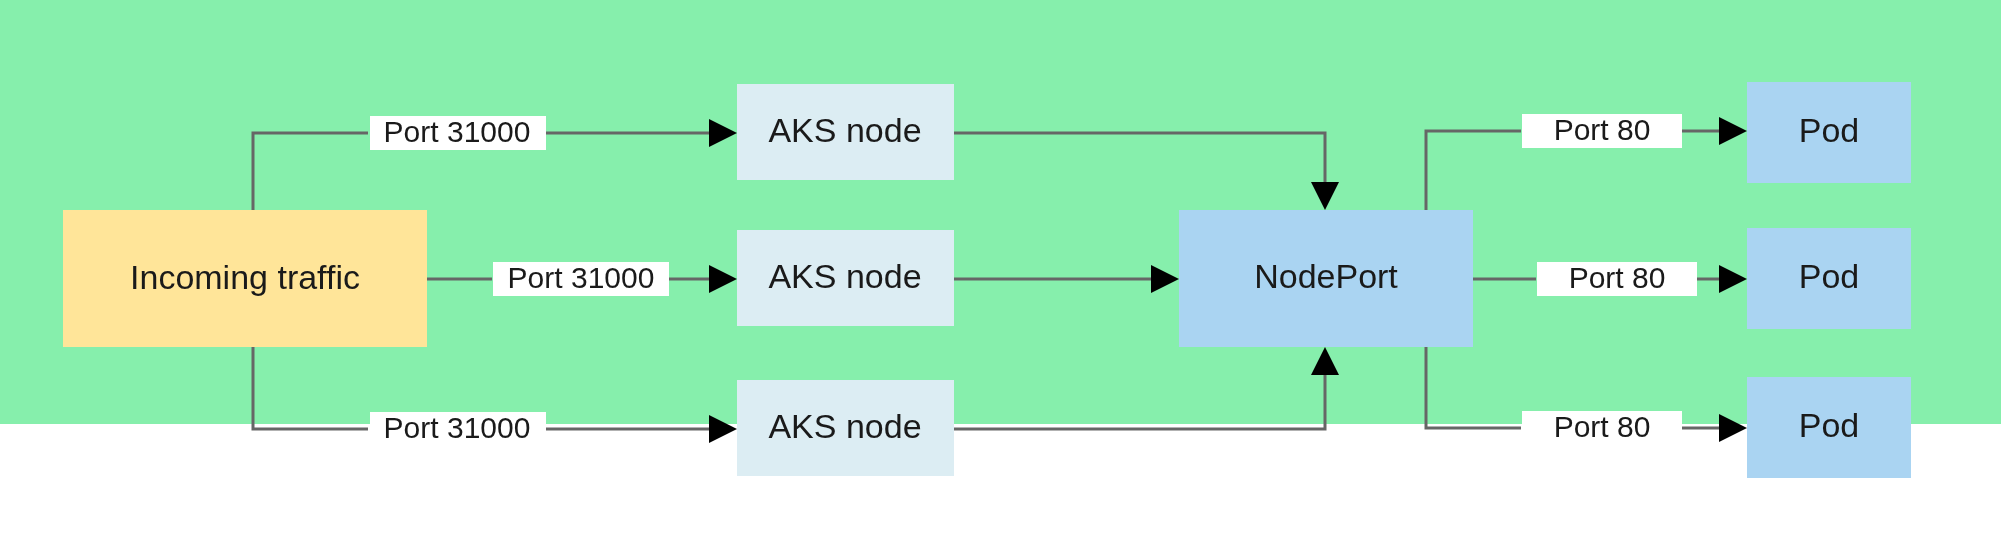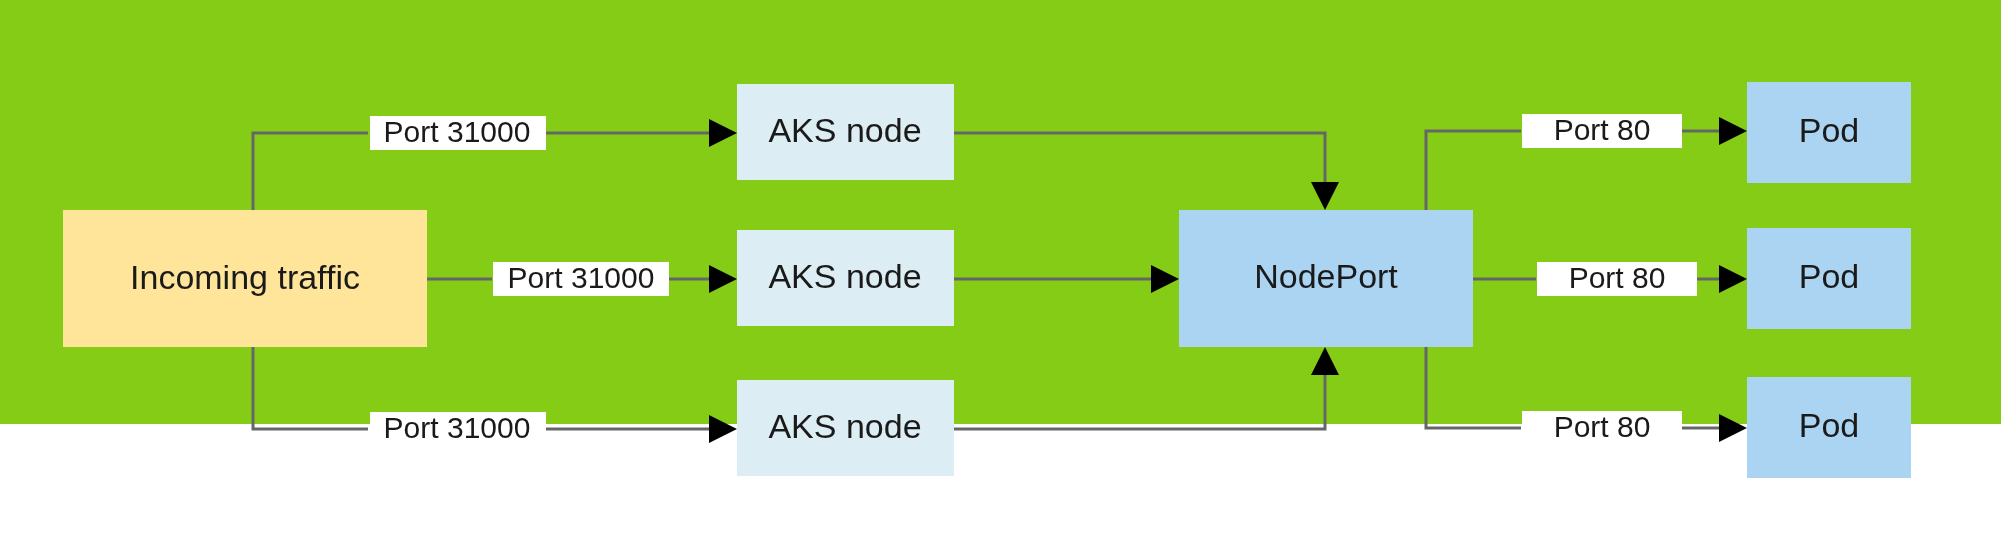--- a/index.html
+++ b/index.html
@@ -10,21 +10,21 @@
   body {
     width: 2001px;
     height: 560px;
     overflow: hidden;
     font-family: "Liberation Sans", sans-serif;
   }
   #diagram-root {
     position: relative;
     width: 2001px;
     height: 424px;
-    background: #84cc16;
+    background: #86efac;
   }
   svg.diagram-canvas {
     position: absolute;
     top: 0;
     left: 0;
     width: 2001px;
     height: 560px;
     display: block;
   }
   .node-box {

